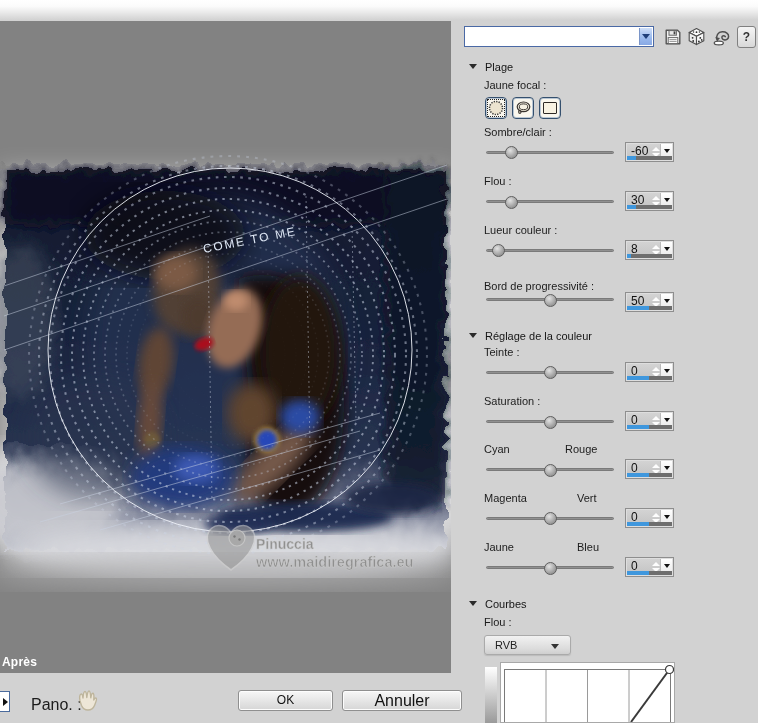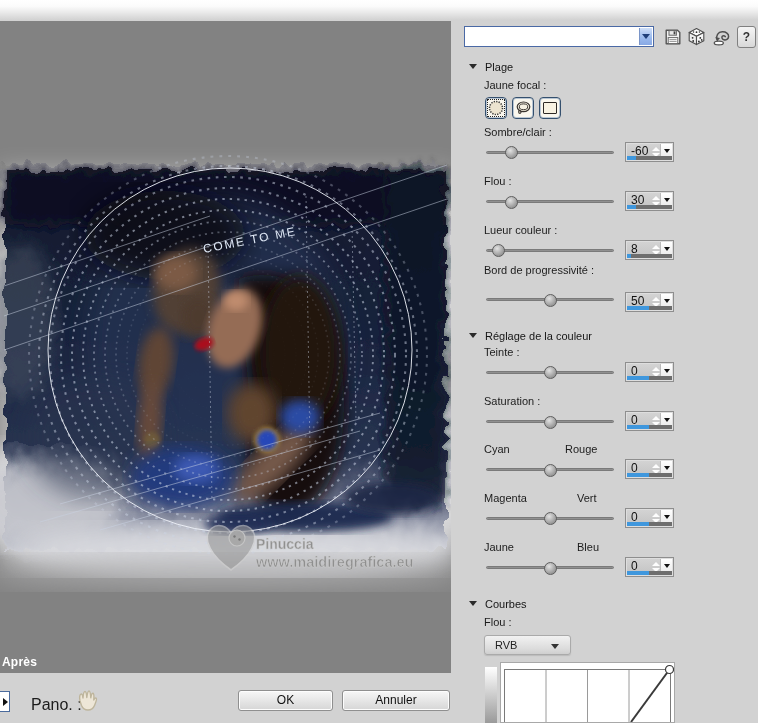--- a/index.html
+++ b/index.html
@@ -158,21 +158,21 @@
 <div class="abs" style="left:2px;top:655px;font-size:12px;font-weight:bold;color:#fff;letter-spacing:0.2px">Après</div>
 <div class="abs" style="left:-7px;top:691px;width:17px;height:21px;background:#fff;border:1px solid #4a6a9c"></div>
 <div class="abs" style="left:3px;top:698px;width:0;height:0;border-top:4px solid transparent;border-bottom:4px solid transparent;border-left:5px solid #111"></div>
 <div class="lbl" style="left:31px;top:696px;font-size:16px">Pano. :</div>
 <svg class="abs" style="left:74px;top:687px" width="26" height="27" viewBox="0 0 26 27">
 <g fill="#efe8d8" stroke="#bdb49a" stroke-width="1.4" stroke-linejoin="round" opacity="0.95">
 <path d="M6 14 C5 10 6 7 7.2 7 C8.4 7 8.8 9 9 11 C9.2 8 9.6 4.5 11 4.5 C12.4 4.5 12.6 8 12.8 10.5 C13.2 7.5 13.6 4 15 4 C16.4 4 16.6 8 16.8 10.8 C17.2 8.5 17.7 6 19 6.3 C20.3 6.6 20 10 19.8 13 C20.5 11.5 21.5 10.5 22.3 11.2 C23.2 12 21.5 16 20.5 18.5 C19.3 21.5 17.5 23 14 23 C10.5 23 8.5 21 7.5 18.5 Z"></path>
 </g>
   </svg>
 <div class="abs" style="left:238px;top:690px;width:95px;height:21px;background:linear-gradient(#f7f7f7,#e3e3e3 60%,#d6d6d6);border:1px solid #8f8f8f;border-radius:3px;box-shadow:0 0 0 1px #fdfdfd inset;text-align:center;font-size:12px;color:#111;line-height:19px">OK</div>
-<div class="abs" style="left:342px;top:690px;width:108px;height:21px;background:linear-gradient(#f7f7f7,#e3e3e3 60%,#d6d6d6);border:1px solid #8f8f8f;border-radius:3px;box-shadow:0 0 0 1px #fdfdfd inset;text-align:center;font-size:12px;color:#111;line-height:19px">Annuler</div>
+<div class="abs" style="left:342px;top:690px;width:120px;height:21px;background:linear-gradient(#f7f7f7,#e3e3e3 60%,#d6d6d6);border:1px solid #8f8f8f;border-radius:3px;box-shadow:0 0 0 1px #fdfdfd inset;text-align:center;font-size:16px;color:#111;line-height:19px">Annuler</div>
 <div class="abs" style="left:464px;top:26px;width:190px;height:21px;background:#fff;border:1px solid #4a69a5">
 <div class="abs" style="right:1px;top:1px;width:13px;height:17px;background:linear-gradient(#cfdff8,#9cbbee 55%,#88a9e4);border-left:1px solid #7a95c8">
 <span style="position:absolute;left:2px;top:6px;width:0;height:0;border-left:4px solid transparent;border-right:4px solid transparent;border-top:5px solid #1f3f7a"></span>
 </div>
   </div>
 <svg class="abs" style="left:664px;top:28px" width="18" height="18" viewBox="0 0 18 18">
 <path d="M2.2 2.2 H13.5 L15.8 4.5 V15.8 H2.2 Z" fill="#f2f2f2" stroke="#555" stroke-width="1.4" stroke-linejoin="round"></path>
 <rect x="5" y="2.6" width="7.4" height="4.6" fill="#e8e8e8" stroke="#666" stroke-width="1"></rect>
 <rect x="9.6" y="3.4" width="1.8" height="2.9" fill="#444"></rect>
 <rect x="4.2" y="9.6" width="9.6" height="6" fill="#fff" stroke="#666" stroke-width="1"></rect>
@@ -254,21 +254,21 @@
 <span class="sv">8</span>
 <span class="su"></span>
     <span class="sd"></span>
 <span class="sbtn">
       <span class="sbt"></span>
     </span>
 <span class="sbar">
       <span class="sblue" style="width:4px"></span>
     </span>
 </div>
-<div class="lbl" style="left:484px;top:264px">Bord de progressivité :</div>
+<div class="lbl" style="left:484px;top:280px">Bord de progressivité :</div>
 <div class="track" style="left:486px;top:298px;width:128px"></div>
 <div class="thumb" style="left:544px;top:294px"></div>
 <div class="spin" style="left:625px;top:292px">
 <span class="sv">50</span>
 <span class="su"></span>
     <span class="sd"></span>
 <span class="sbtn">
       <span class="sbt"></span>
     </span>
 <span class="sbar">

